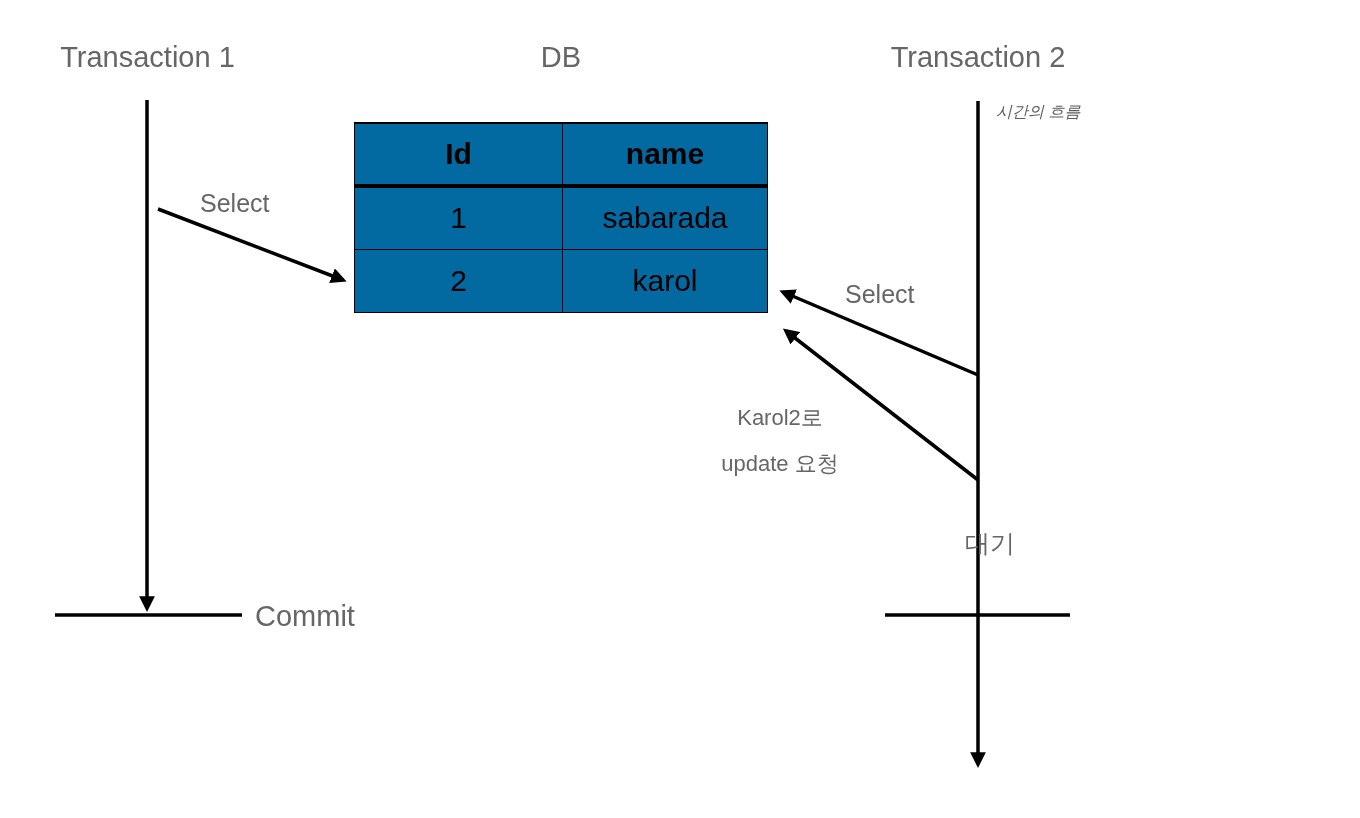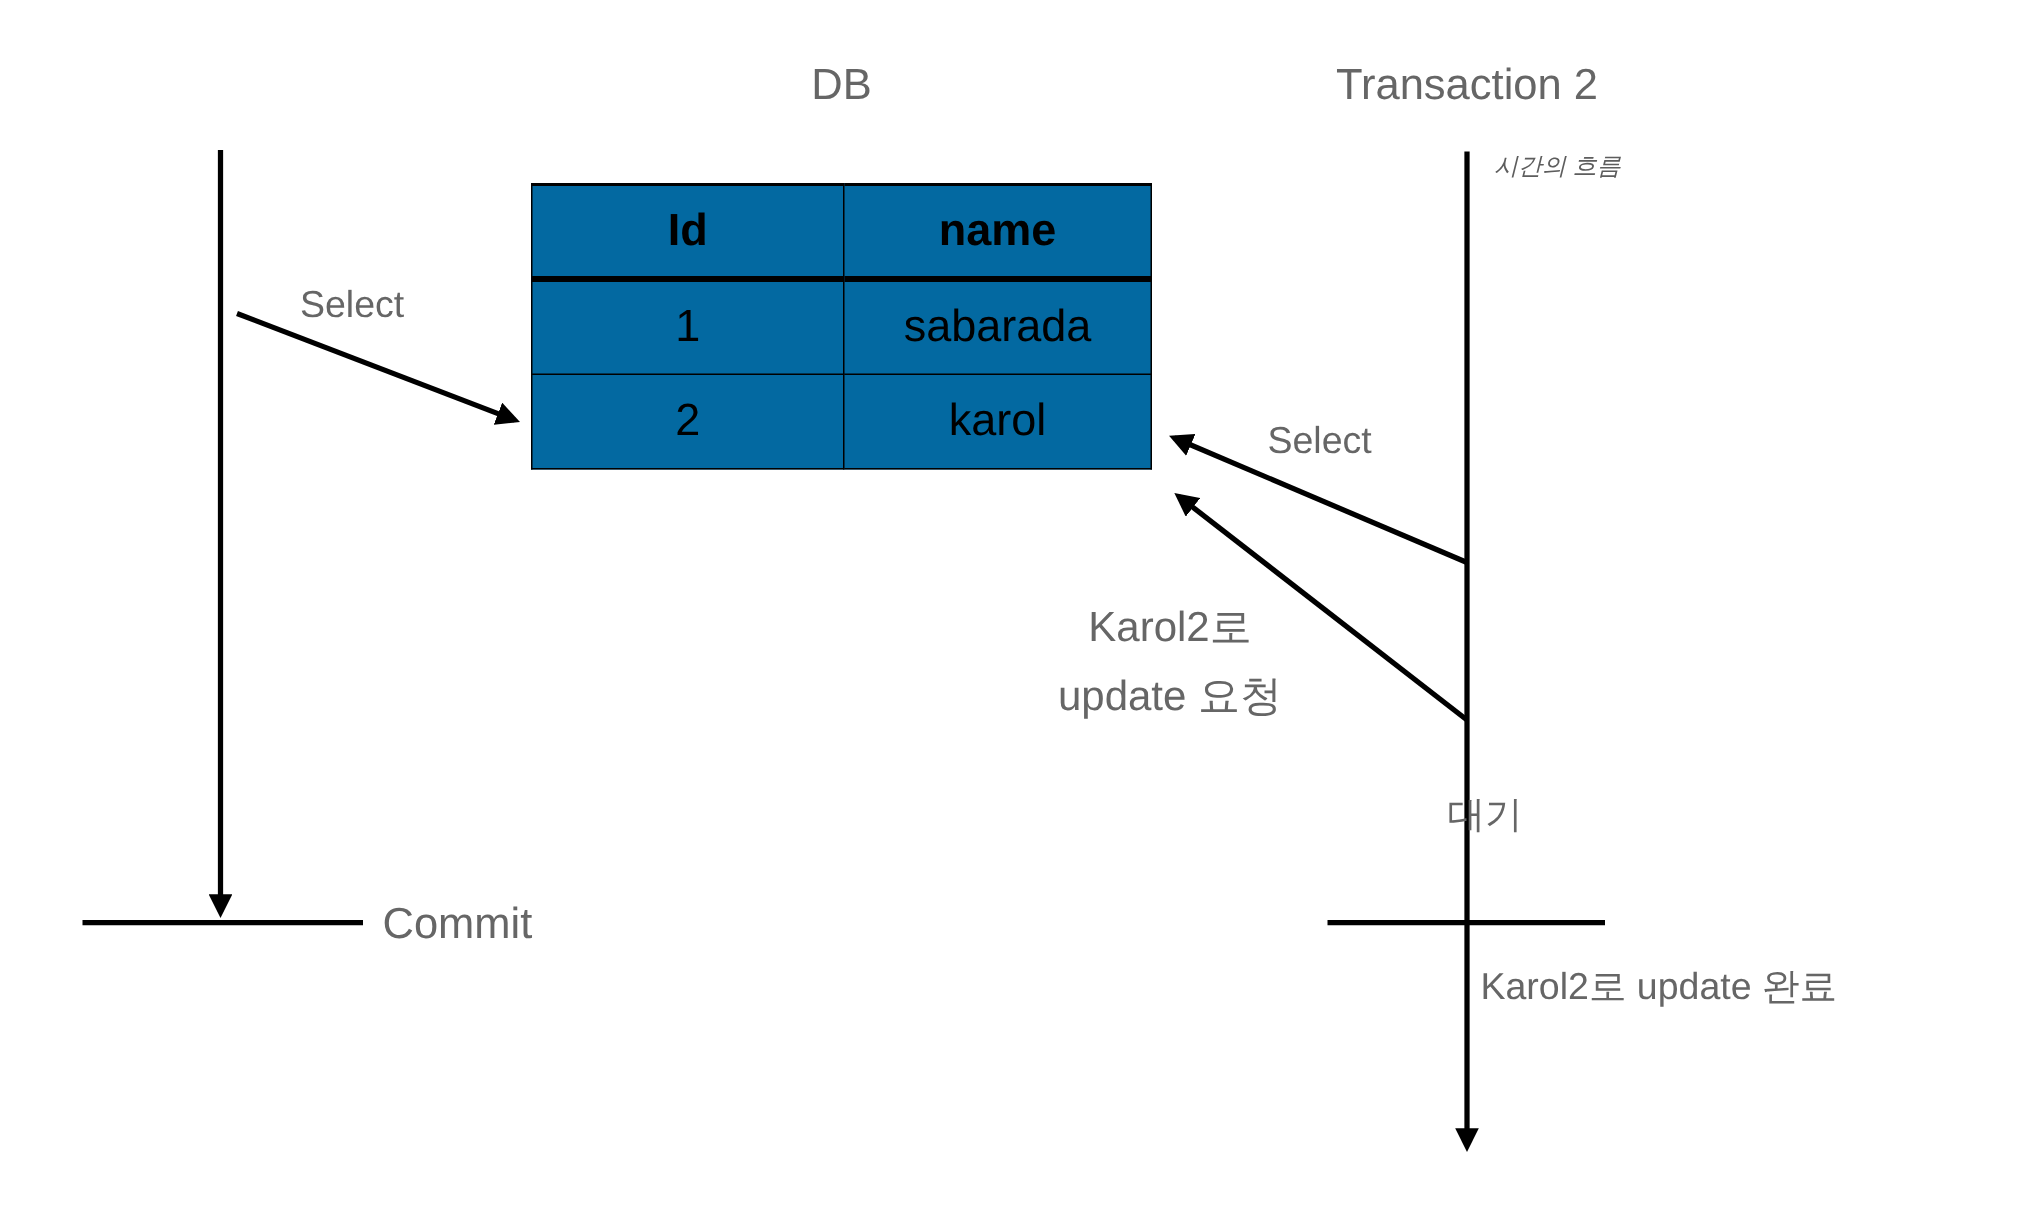--- a/index.html
+++ b/index.html
@@ -23,21 +23,21 @@
 
   .time-flow { font-size: 16px; color: #5d5d5d; font-style: italic; }
 
   .update-req {
     position: absolute;
     left: 680px;
     top: 395px;
     width: 200px;
     text-align: center;
     color: #666666;
-    font-size: 28px;
+    font-size: 22px;
     line-height: 46px;
   }
 
   table.db-table {
     position: absolute;
     left: 354px;
     top: 122px;
     width: 414px;
     height: 190px;
     border-collapse: collapse;
@@ -80,20 +80,21 @@
 
     <line x1="978" y1="101" x2="978" y2="764" stroke="#000000" stroke-width="3.5" marker-end="url(#ah)"></line>
 
     <line x1="885" y1="615" x2="1070" y2="615" stroke="#000000" stroke-width="3.5"></line>
 
     <line x1="978" y1="375" x2="783" y2="292" stroke="#000000" stroke-width="3.5" marker-end="url(#ah)"></line>
 
     <line x1="978" y1="480" x2="786" y2="331" stroke="#000000" stroke-width="3.5" marker-end="url(#ah)"></line>
   </svg>
 
+  <div class="lbl lane-title center" style="left:30px; top:41px; width:235px;">Transaction 1</div>
 
   <div class="lbl lane-title center" style="left:354px; top:41px; width:414px;">DB</div>
 
   <div class="lbl lane-title center" style="left:858px; top:41px; width:240px;">Transaction 2</div>
 
   <div class="lbl time-flow" style="left:996px; top:103px;">시간의 흐름</div>
 
   <table class="db-table">
     <thead>
       <tr>
@@ -119,15 +120,14 @@
 
   <div class="update-req">
     <div>Karol2로</div>
     <div>update 요청</div>
   </div>
 
   <div class="lbl" style="left:965px; top:529px;">대기</div>
 
   <div class="lbl lane-title" style="left:255px; top:600px;">Commit</div>
 
-  <div class="lbl" style="left:987px; top:644px;">Karol2로 update 완료</div>
 
 </div>
 
 </body></html>

